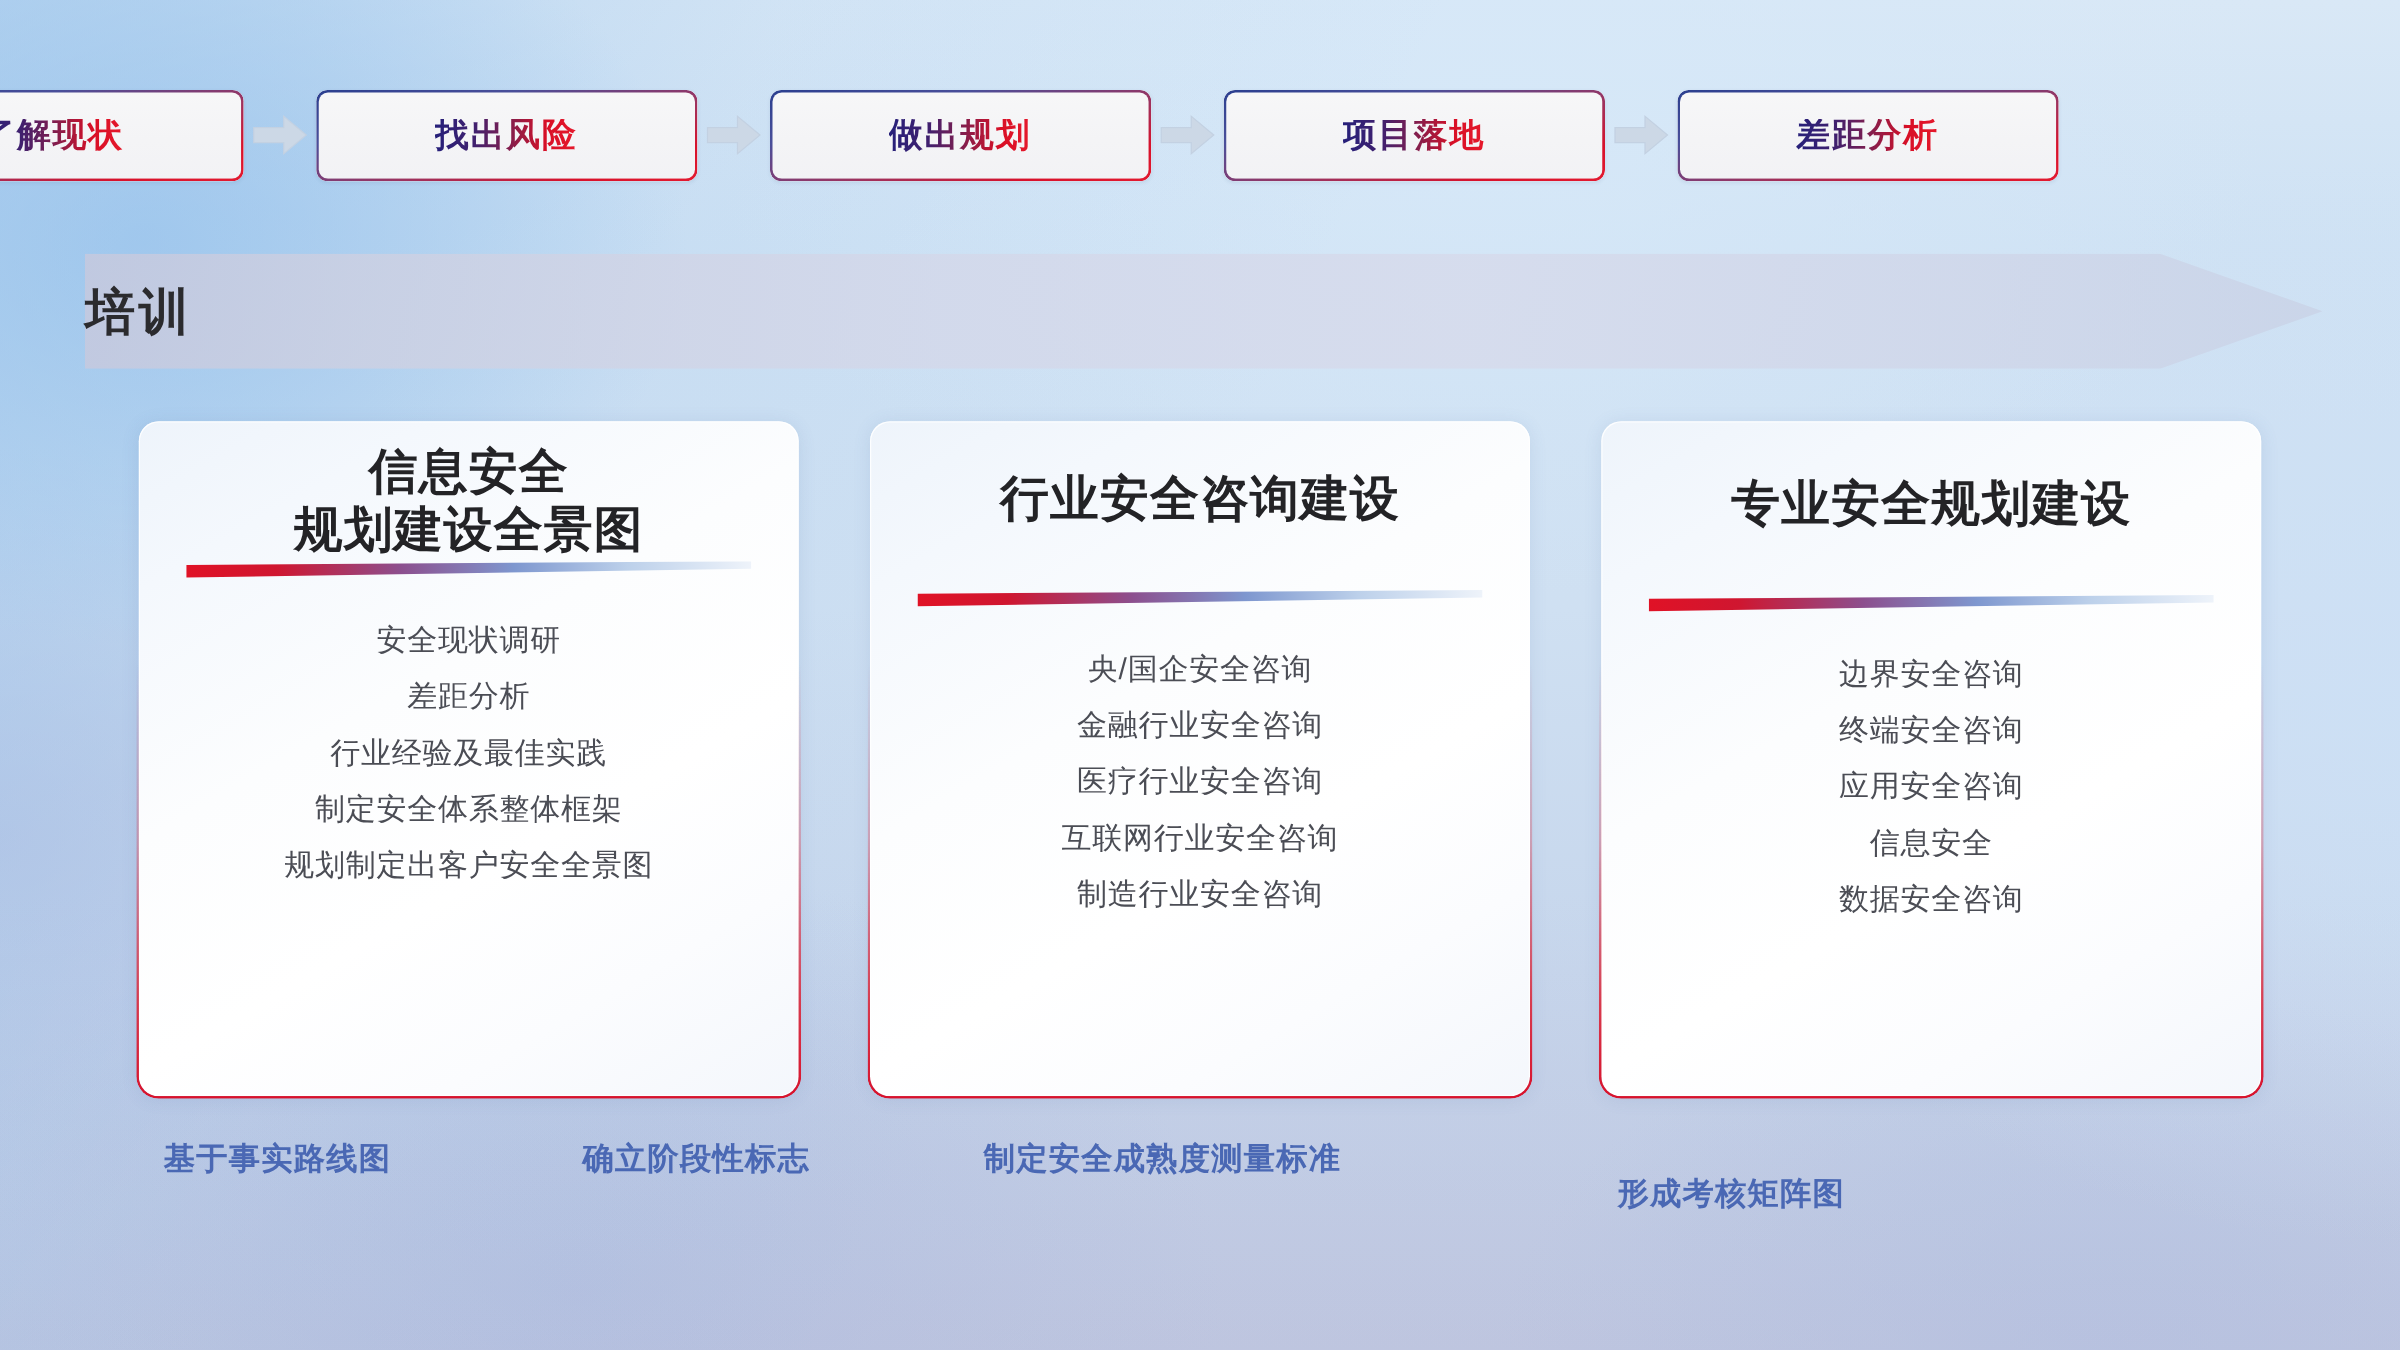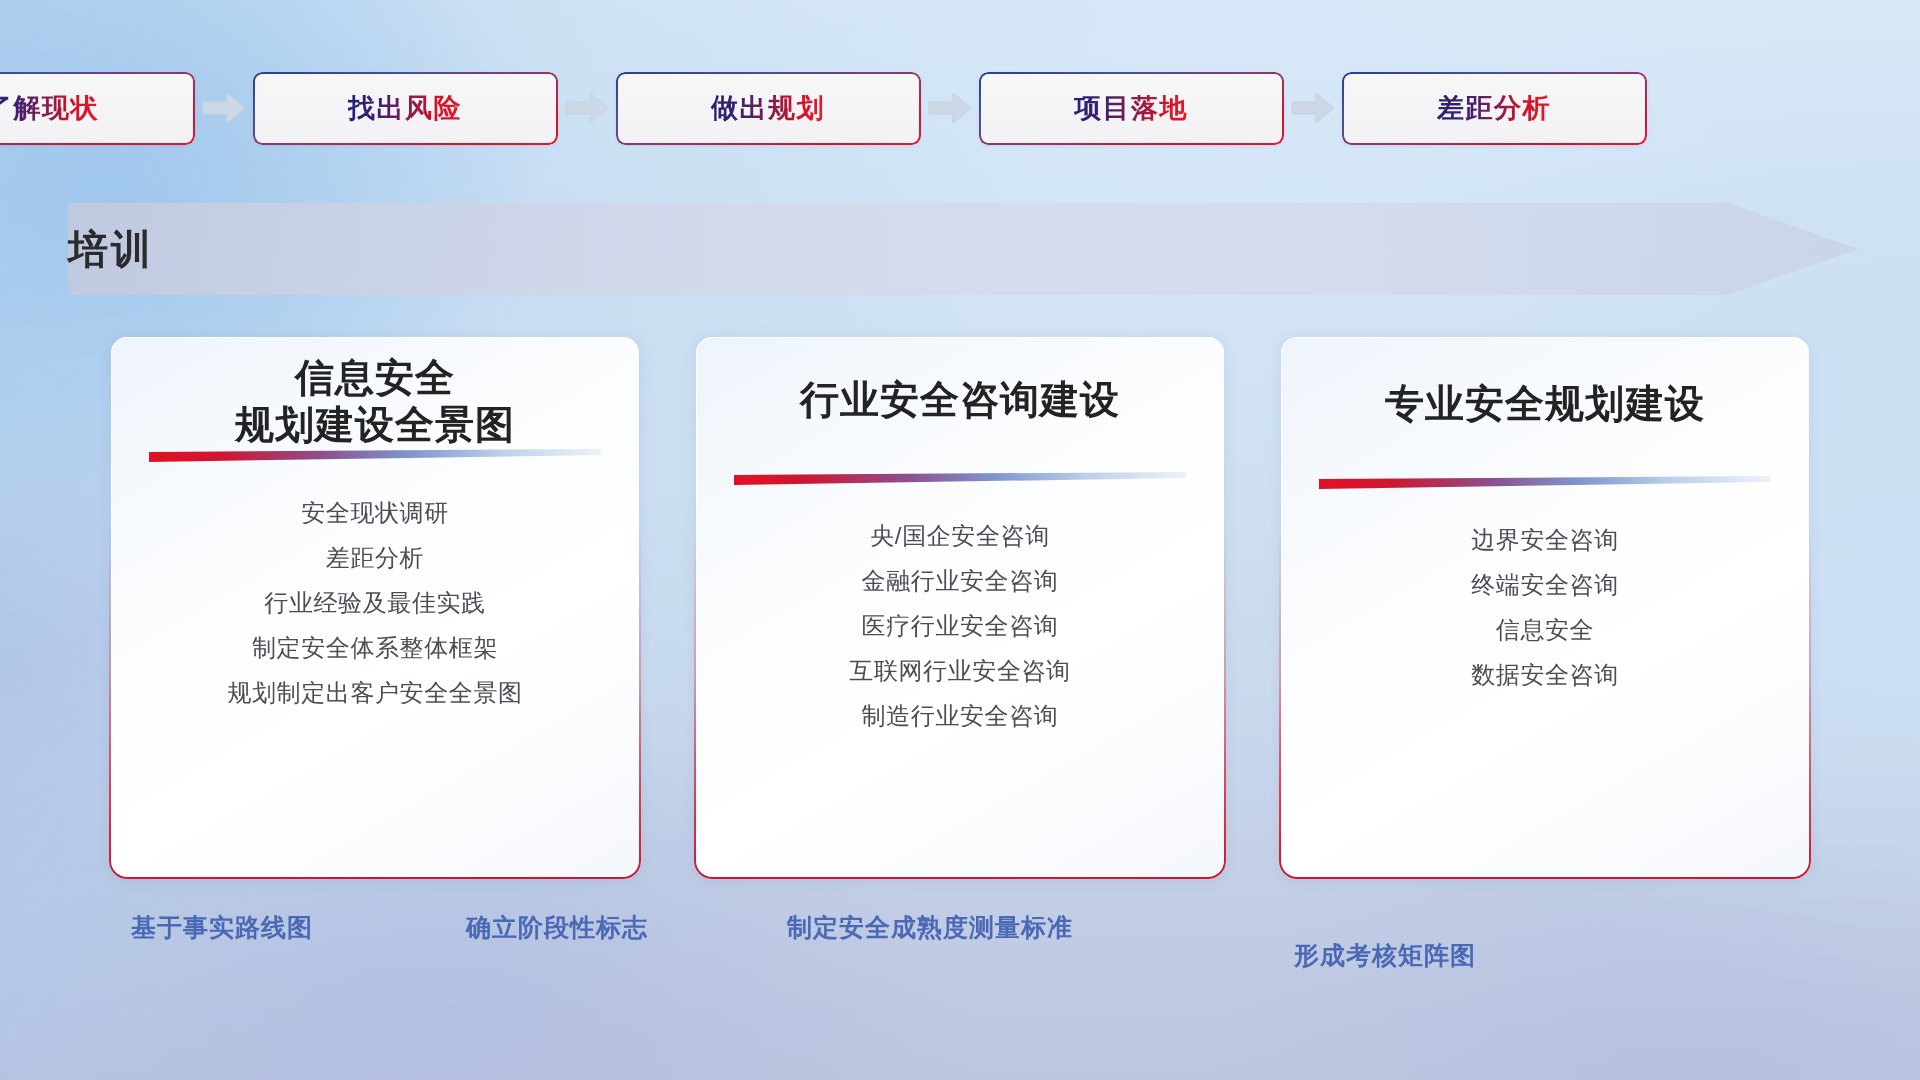--- a/index.html
+++ b/index.html
@@ -286,20 +286,21 @@
               <stop offset="0.78" stop-color="#bcd0ea"></stop>
               <stop offset="1" stop-color="#eef3fa"></stop>
             </linearGradient>
           </defs>
           <path d="M0 3 L460 0 L460 6 L0 13 Z" fill="url(#dv3)"></path>
         </svg>
       </div>
       <div class="card-list">
         <div class="li">边界安全咨询</div>
         <div class="li">终端安全咨询</div>
+        <div class="li">应用安全咨询</div>
         <div class="li">信息安全</div>
         <div class="li">数据安全咨询</div>
       </div>
     </div>
   </div>
 
 </div>
 
 <div id="captions">
   <div class="cap" style="left:131px;">基于事实路线图</div>

